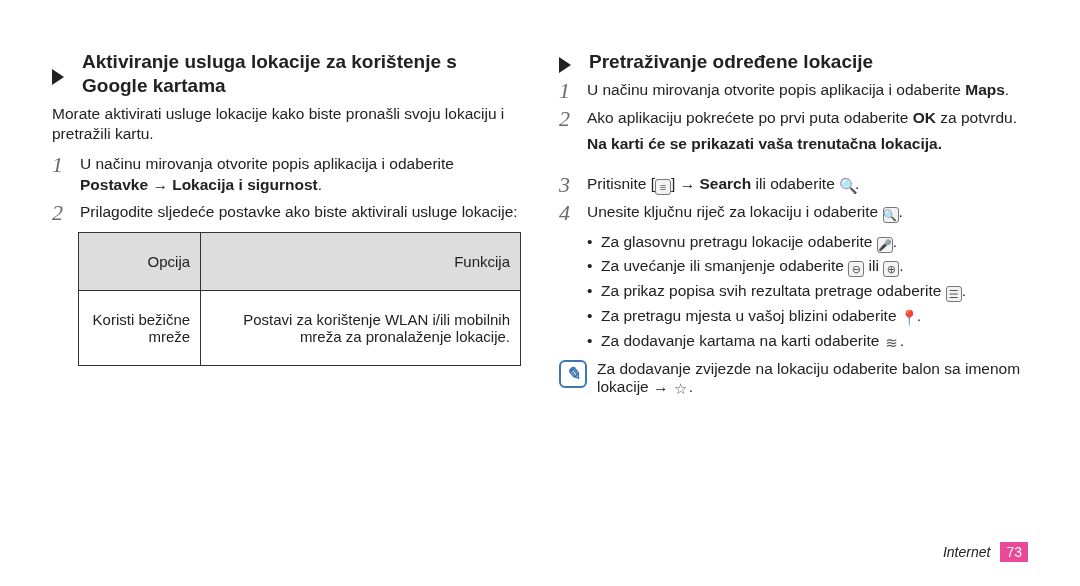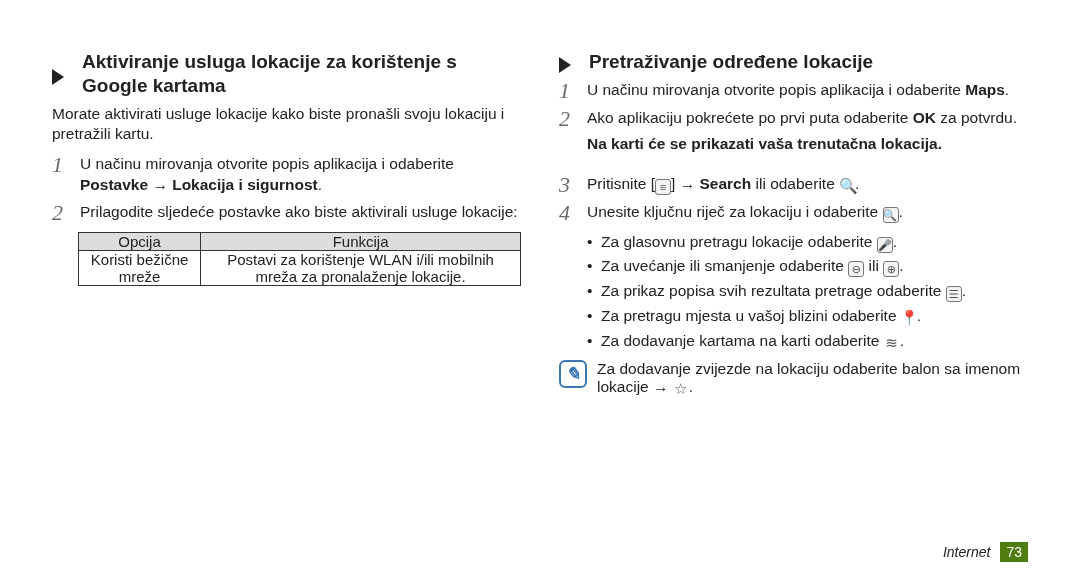--- a/index.html
+++ b/index.html
@@ -61,23 +61,23 @@
   .bold { font-weight: bold; }
   .table {
     margin: 8px 0 0 26px;
     border: 1px solid #333;
     width: calc(100% - 26px);
     border-collapse: collapse;
     font-size: 15px;
   }
   .table th, .table td {
     border: 1px solid #333;
-    padding: 0 10px;
+    padding: 20px 10px;
     vertical-align: top;
-    text-align: center;
+    text-align: right;
   }
   .table thead th {
     background: #ddd;
     font-weight: normal;
   }
   .subtext {
     margin-left: 28px;
     margin-bottom: 19px;
     line-height: 1.35;
     font-weight: bold;
@@ -137,21 +137,21 @@
     right: 52px;
     bottom: 24px;
     display: flex;
     align-items: center;
     gap: 10px;
     font-style: italic;
     font-size: 14px;
     margin-top: 44px;
   }
   .page-badge {
-    background: #4d7c0f;
+    background: #ec4899;
     color: #fff;
     font-style: normal;
     padding: 2px 6px;
   }
 </style>
 </head>
 <body>
 
 <div class="cols">
 

